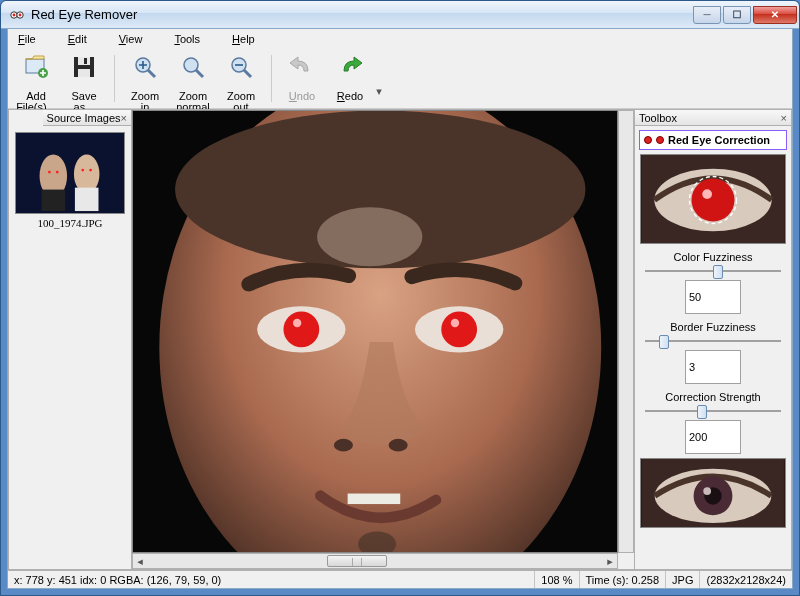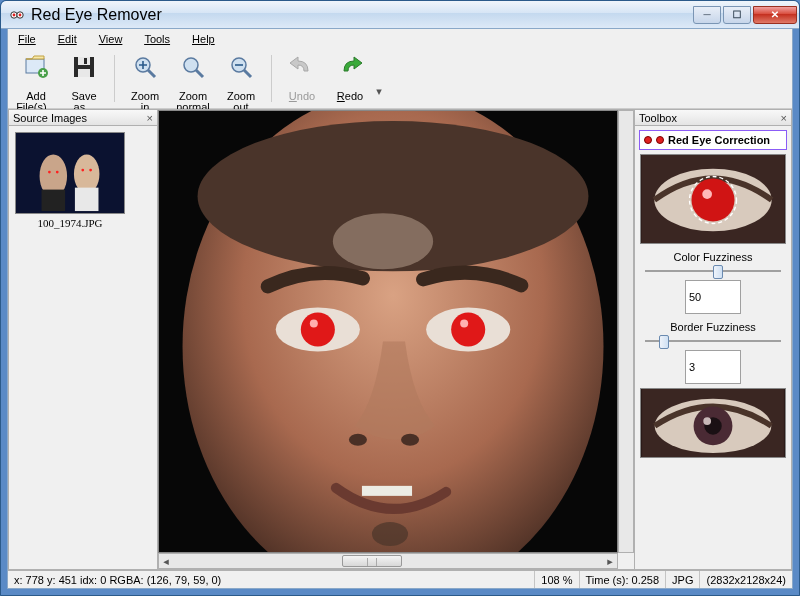--- a/index.html
+++ b/index.html
@@ -1,38 +1,38 @@
 <!DOCTYPE html>
 <html><head>
 <meta charset="utf-8">
 <style>
 * { box-sizing: border-box; margin: 0; padding: 0; font-family: "Segoe UI", Tahoma, sans-serif; font-size: 11px; }
 body { background: #5a8ac6; width: 800px; height: 596px; overflow: hidden; border: 1px solid #2b5a8a; border-radius: 6px 6px 0 0; }
 .titlebar { height: 28px; background: linear-gradient(#f0f5fb 0%, #d6e5f5 45%, #c4d9ef 46%, #dde9f7 100%); display: flex; align-items: center; padding: 0 2px 0 8px; border-bottom: 1px solid #8aa8c8; border-radius: 5px 5px 0 0; }
 .titlebar .app-icon { width: 16px; height: 16px; margin-right: 6px; display:flex; }
-.titlebar .title { color: #000; font-size: 16px; flex: 1; }
+.titlebar .title { color: #000; font-size: 13px; flex: 1; }
 .winbtns { display: flex; gap: 2px; }
 .winbtn { width: 28px; height: 18px; border-radius: 0 0 3px 3px; border: 1px solid #7a95b4; background: linear-gradient(#e8eef7,#c7d6ea); display:flex; align-items:center; justify-content:center; color:#3a4a5a; font-weight:bold; font-size:10px; }
 .winbtn.close { width: 44px; background: linear-gradient(#f0a0a0,#d84b3a 45%,#c43020 46%,#e07a68); color:#fff; border-color:#9a3020; }
 .client { position: absolute; top: 28px; left: 7px; right: 7px; bottom: 7px; background: #f0f0f0; border: 1px solid #8aa8c8; }
-.menubar { height: 20px; background: #f0f0f0; display: flex; align-items: center; padding: 0 4px; gap: 10px; text-decoration: underline; }
+.menubar { height: 20px; background: #f0f0f0; display: flex; align-items: center; padding: 0 4px; gap: 20px; }
 .menu-item { padding: 2px 6px; }
 .menu-item u { text-decoration: underline; }
 .toolbar { height: 60px; background: #f0f0f0; display: flex; align-items: stretch; padding: 2px 4px; border-bottom: 1px solid #ccc; }
 .tbtn { width: 48px; display: flex; flex-direction: column; align-items: center; justify-content: flex-start; padding-top: 2px; cursor: default; }
 .tbtn .ico { width: 28px; height: 28px; display:flex; align-items:center; justify-content:center; }
 .tbtn .lbl { text-align: center; line-height: 11px; margin-top: 10px; }
 .tbtn.disabled { color: #9a9a9a; }
 .toolbar .sep { width: 1px; background: #ccc; margin: 4px 6px; }
 .toolbar .dd { width: 10px; display:flex; align-items:flex-end; justify-content:center; padding-bottom:8px; color:#555; }
 .workspace { position: absolute; top: 80px; left: 0; right: 0; bottom: 18px; display: flex; }
 .panel { background: #f0f0f0; display: flex; flex-direction: column; border: 1px solid #b0b0b0; }
 .panel-title { height: 16px; background: linear-gradient(#f8f8f8,#e4e4e4); border-bottom: 1px solid #b0b0b0; display: flex; align-items: center; padding: 0 4px; font-size: 11px; }
 .panel-title .x { margin-left: auto; font-family: Arial; color:#555; }
-.left { width: 150px; }
+.left { width: 124px; align-items: flex-end; }
 .thumbs { padding: 6px; }
 .thumb { width: 110px; }
 .thumb .img { width: 110px; height: 82px; background:#0a1028; border:1px solid #888; position:relative; overflow:hidden; }
 .thumb .lbl { text-align:center; margin-top:3px;font-family:Liberation Serif, serif; }
 .center { flex: 1; border-left: none; border-right: none; position:relative; background:#f0f0f0; }
 .canvas { position:absolute; inset:0 16px 16px 0; background:#f0f0f0; border:1px solid #888; overflow:hidden; }
 .face { position:absolute; inset:0; background:#080808; }
 .vscroll { position:absolute; top:0; right:0; bottom:16px; width:16px; background:#e8e8e8; border:1px solid #b0b0b0; }
 .hscroll { position:absolute; left:0; right:16px; bottom:0; height:16px; background:#e8e8e8; border:1px solid #b0b0b0; display:flex; align-items:center; }
 .scrollthumb { position:absolute; left:40%; width:60px; height:12px; background:linear-gradient(#f4f4f4,#d8d8d8); border:1px solid #999; border-radius:2px; top:1px; }
@@ -260,20 +260,28 @@
           <input value="50" style="">
         </div>
         <div class="param">
           <div class="lbl">Border Fuzziness</div>
           <div class="slider">
               <div class="track"></div>
               <div class="thumb" style="left:10%"></div>
             </div>
           <input value="3" style="">
         </div>
+        <div class="param">
+          <div class="lbl">Correction Strength</div>
+          <div class="slider">
+              <div class="track"></div>
+              <div class="thumb" style="left:38%"></div>
+            </div>
+          <input value="200" style="">
+        </div>
 
         <div class="eye-preview" style="height:70px">
           <svg viewBox="0 0 146 70">
             <rect width="146" height="70" fill="#3a2622"></rect>
             <ellipse cx="73" cy="38" rx="60" ry="28" fill="#d8cabd"></ellipse>
             <path d="M13 38 q60 -40 120 0" fill="none" stroke="#4a342a" stroke-width="6"></path>
             <circle cx="73" cy="38" r="20" fill="#4a2a34"></circle>
             <circle cx="73" cy="38" r="9" fill="#1a1014"></circle>
             <circle cx="67" cy="33" r="4" fill="#c8b8b8"></circle>
           </svg>

